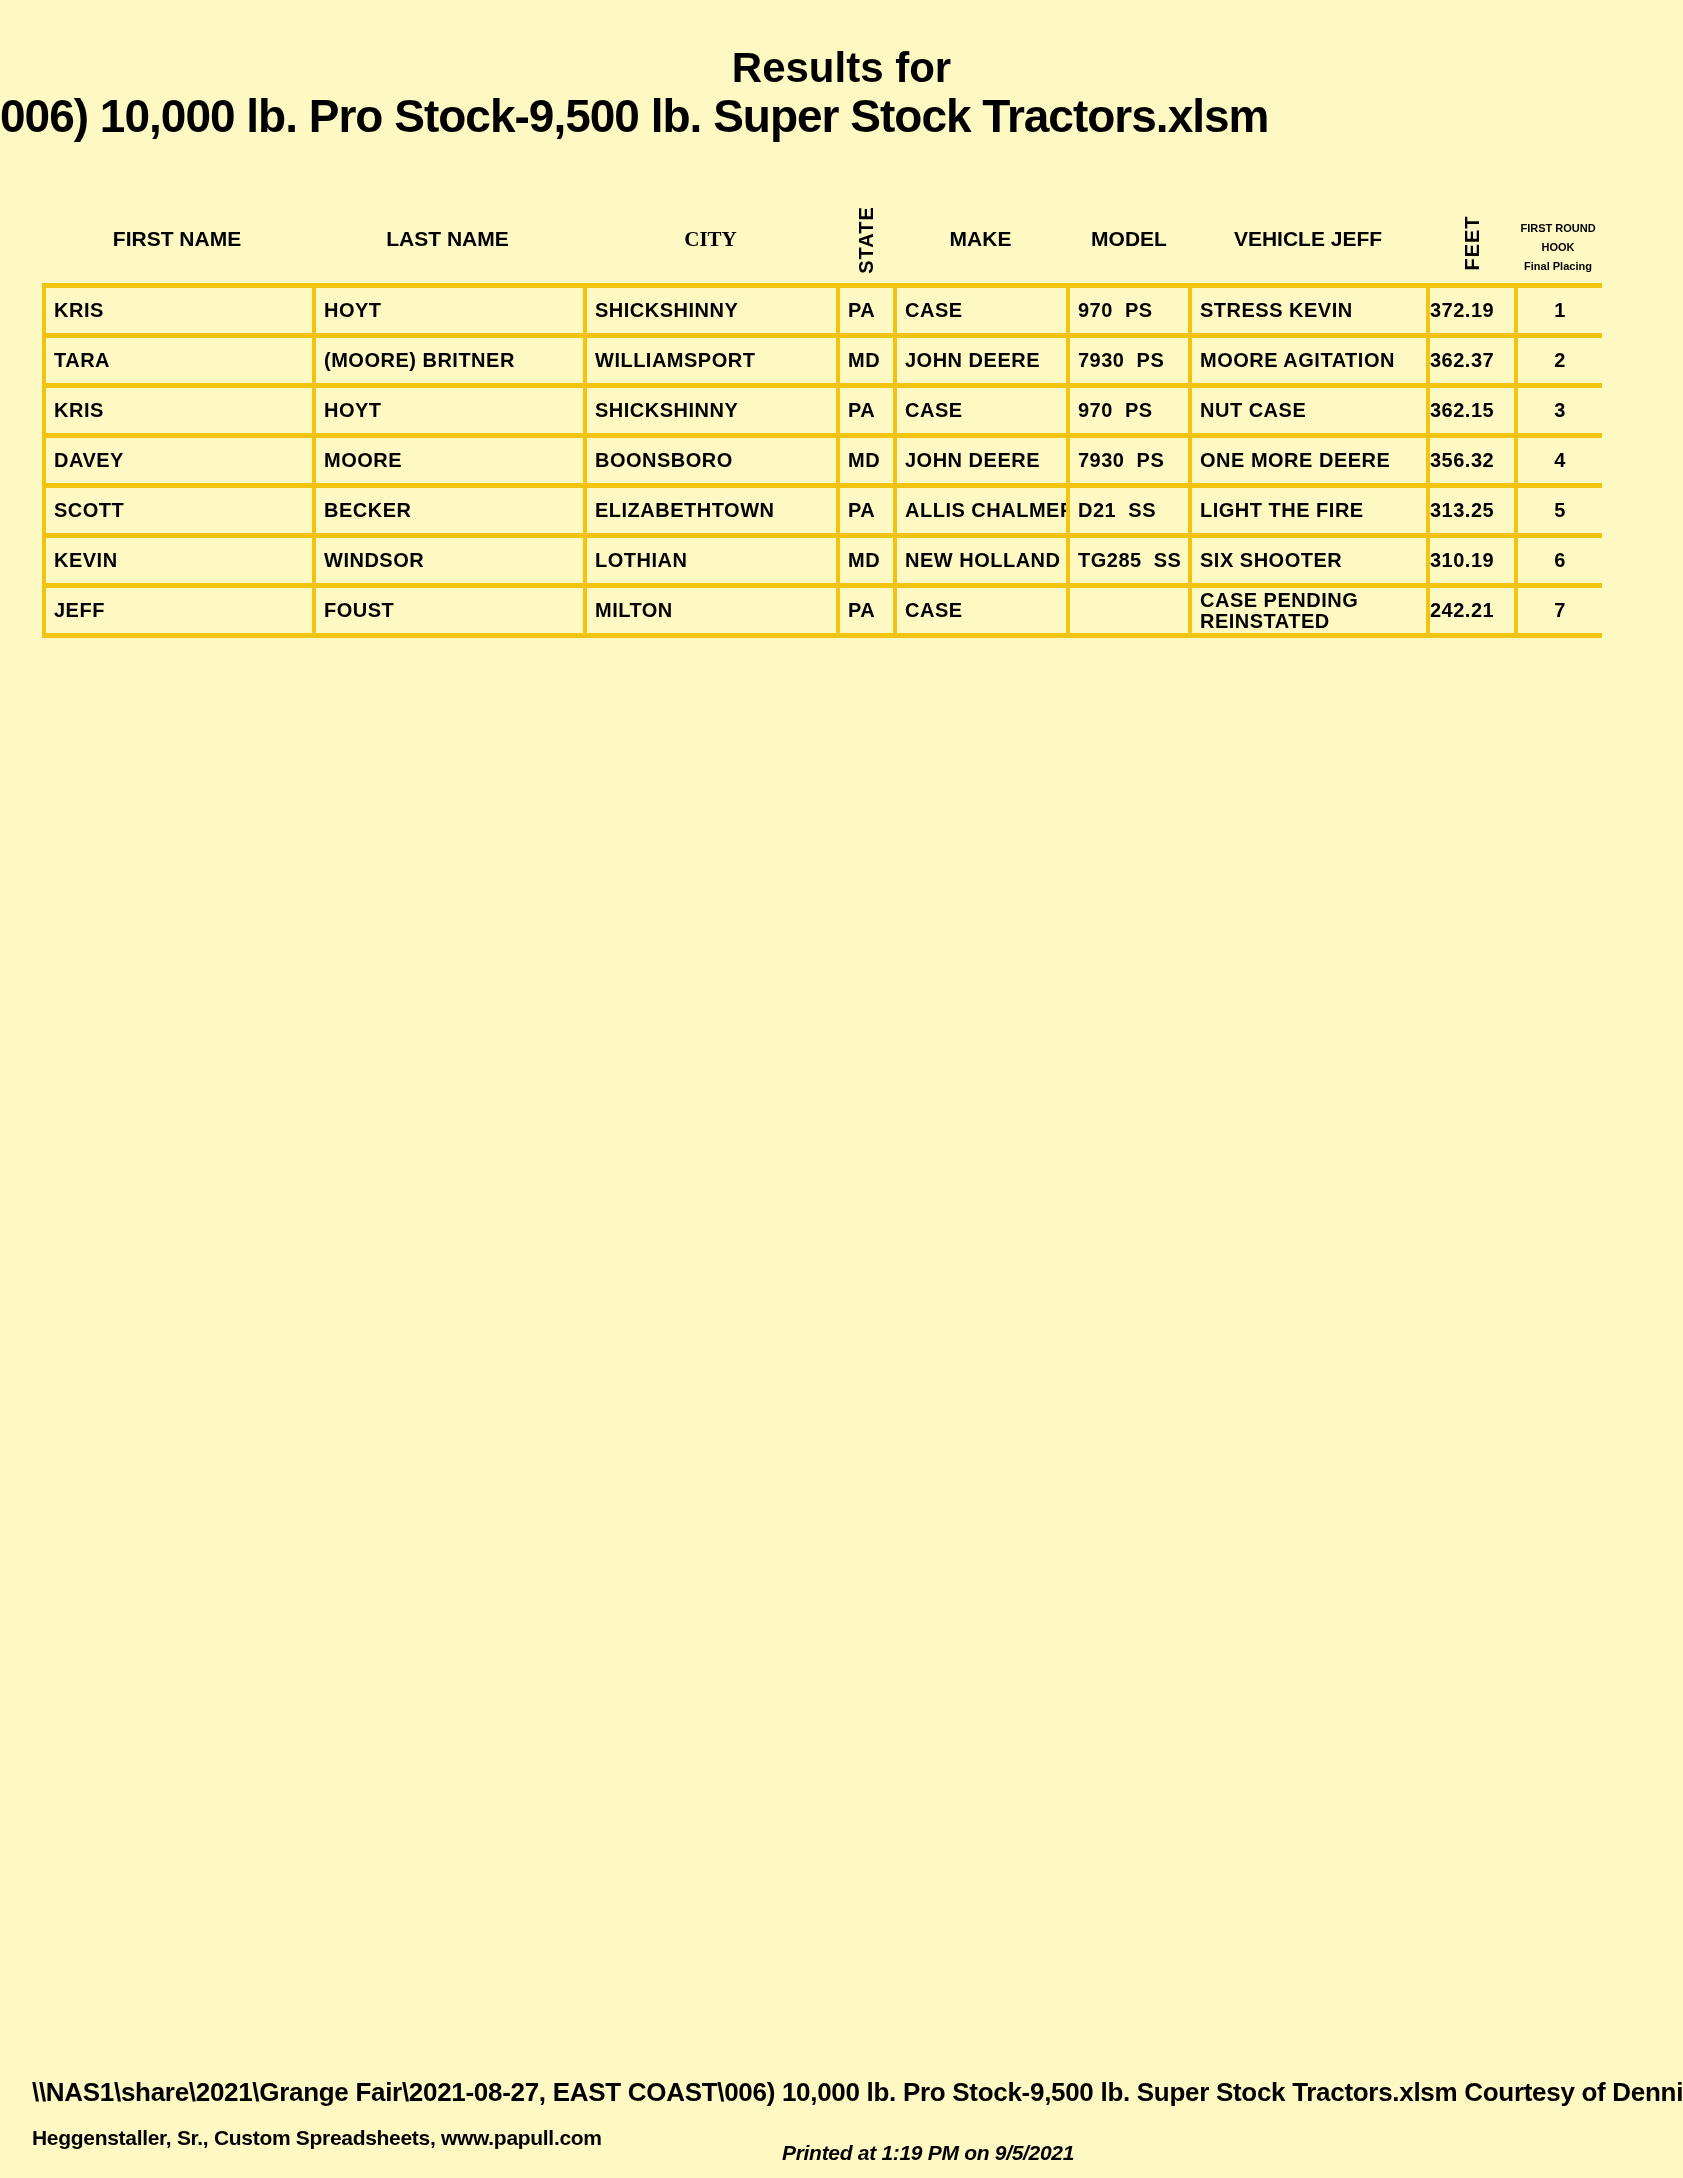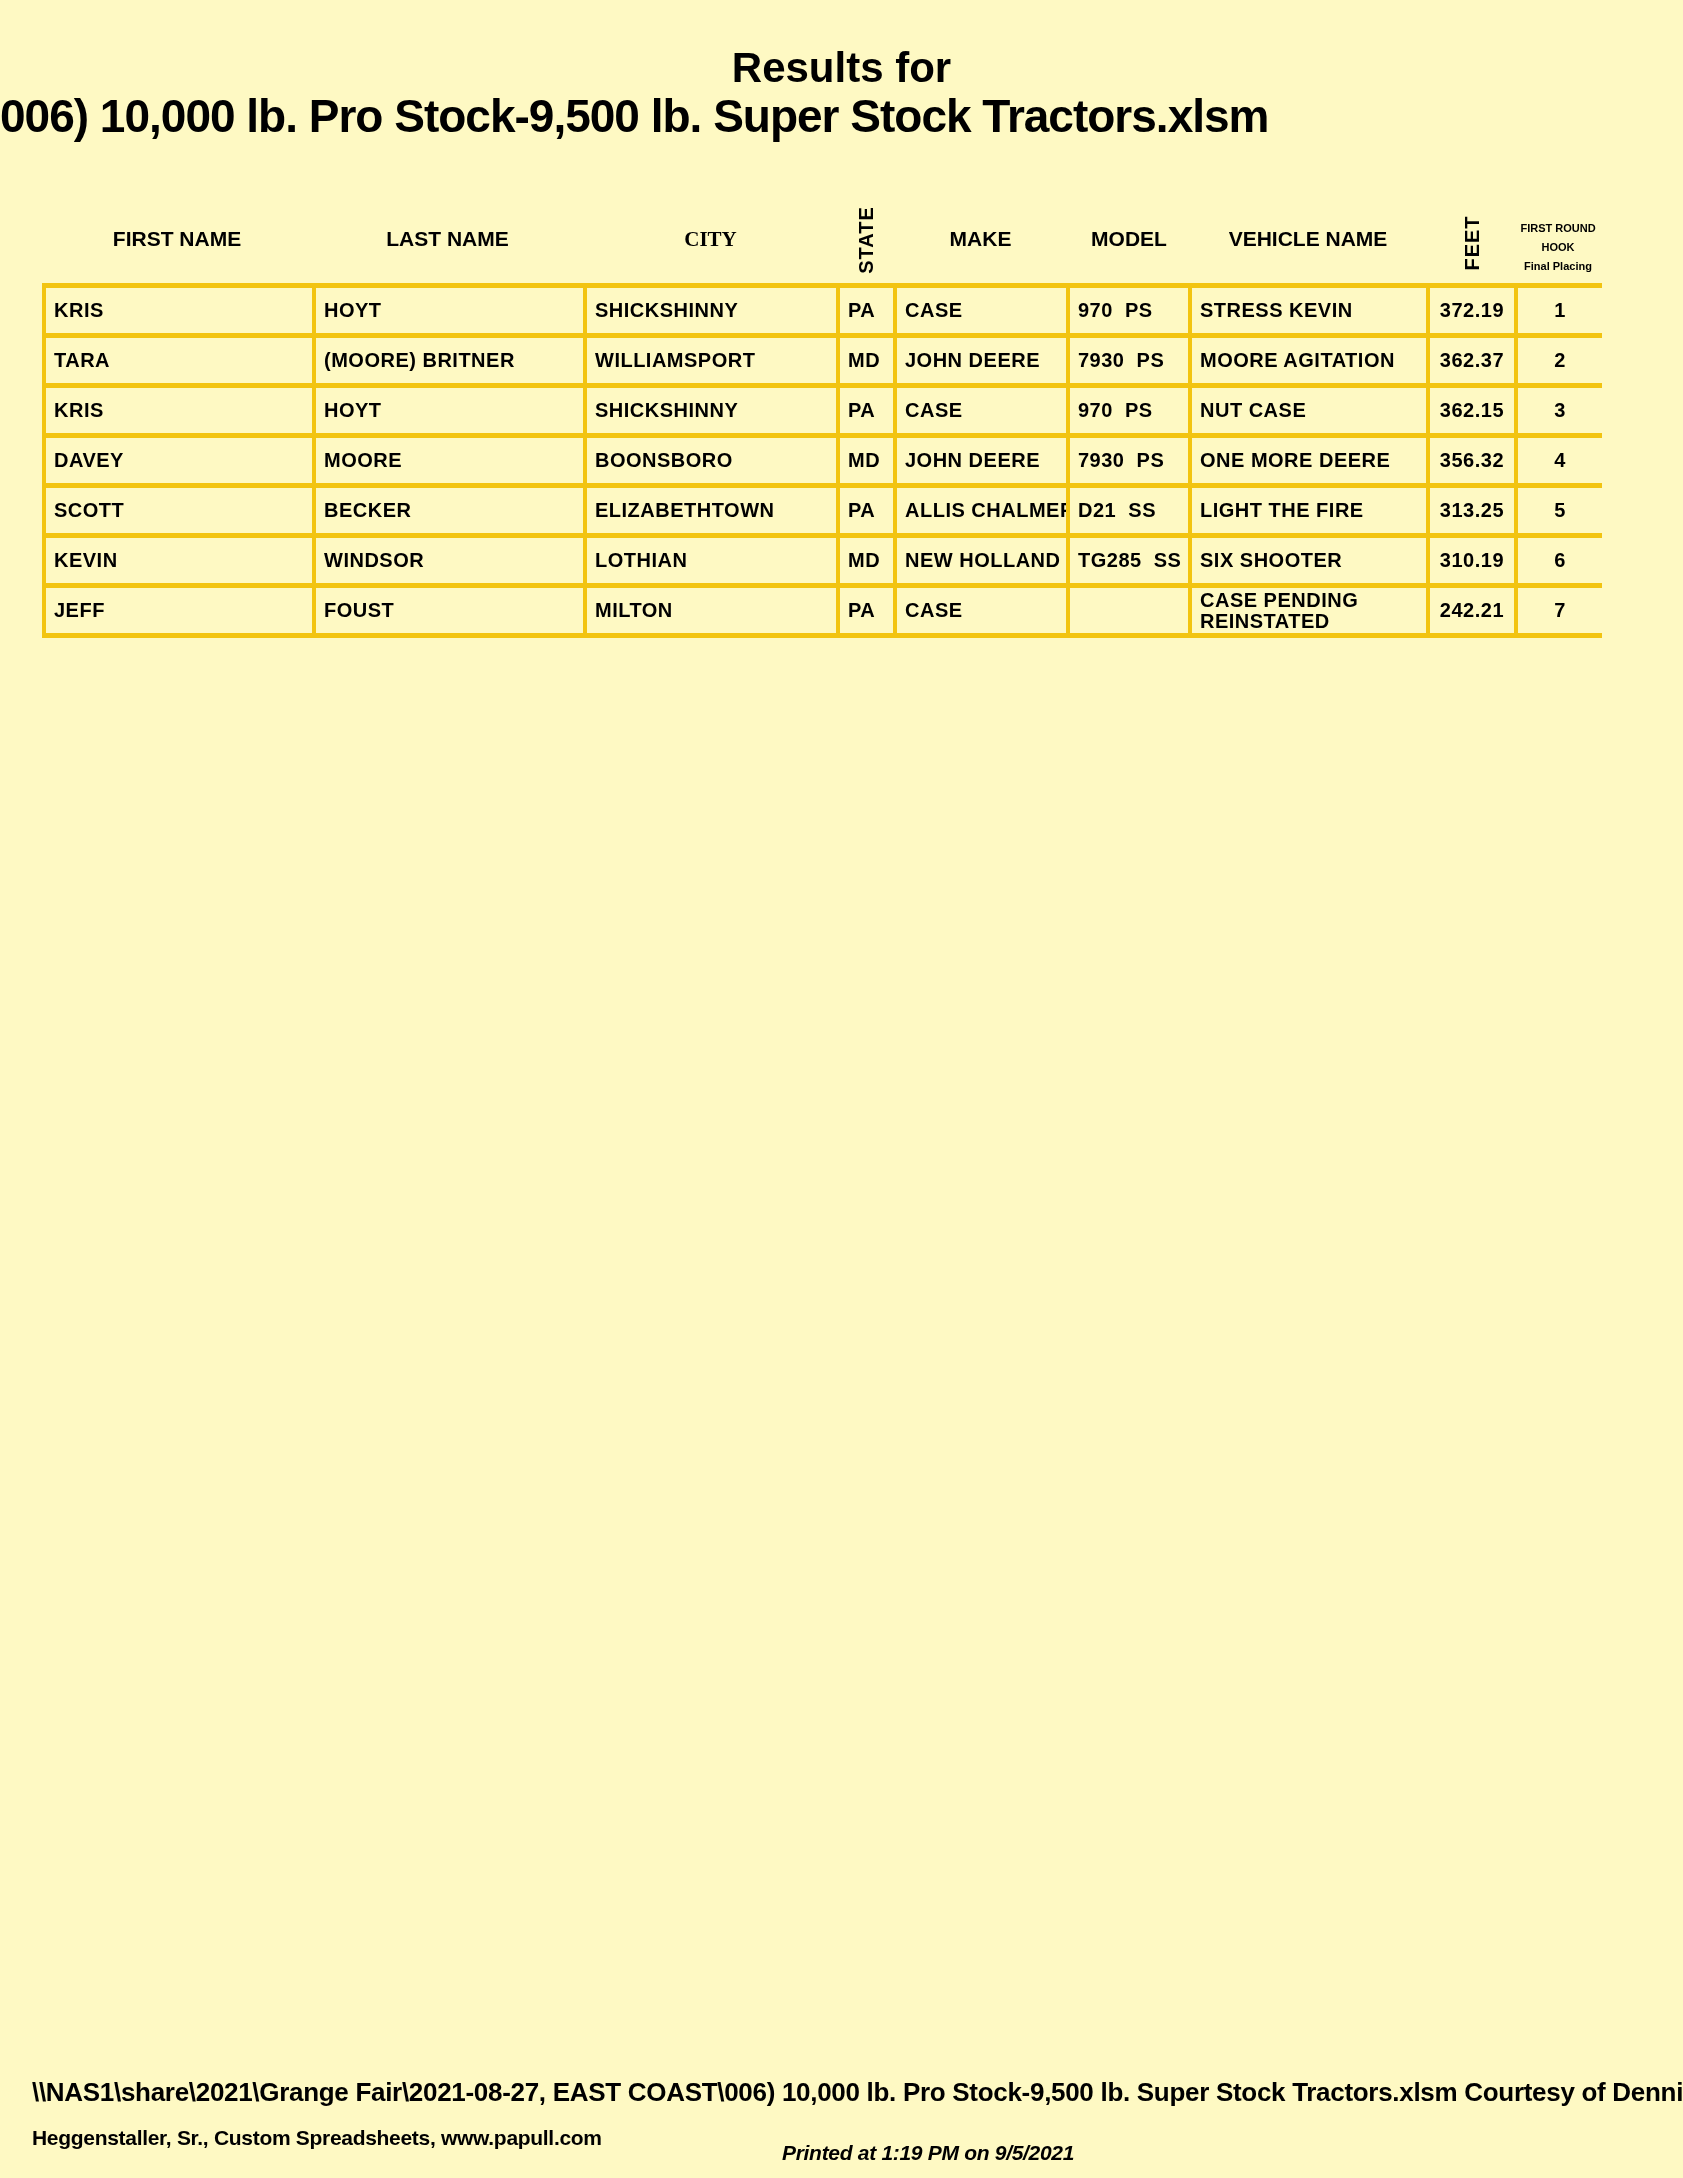--- a/index.html
+++ b/index.html
@@ -83,21 +83,21 @@
     height: 50px;
     vertical-align: middle;
     font-size: 20px;
     letter-spacing: 0.5px;
     line-height: 21px;
     padding: 0 0 0 8px;
     overflow: hidden;
   }
   table.results td.c4 { white-space: nowrap; }
   table.results td.c5 { white-space: pre; }
-  table.results td.c7 { text-align: right; padding: 0 10px 0 0; }
+  table.results td.c7 { padding: 0 10px 0 0; }
   table.results td.c8 { text-align: center; padding: 0; border-right: none; }
 
   
   .footer-line1 {
     position: absolute;
     left: 32px; top: 2077px; width: 1634px;
     font-size: 26px;
     letter-spacing: -0.3px;
     white-space: nowrap;
   }
@@ -122,21 +122,21 @@
   <div class="title2">006) 10,000 lb. Pro Stock-9,500 lb. Super Stock Tractors.xlsm</div>
 
   <div class="sheet">
 
     <div class="colhead" style="left:0; width:270px;">FIRST NAME</div>
     <div class="colhead" style="left:270px; width:271px;">LAST NAME</div>
     <div class="colhead" style="left:542px; width:253px;font-family:Liberation Serif, serif;">CITY</div>
     <div class="rothead" style="left:780px; top:228px; width:87px;">STATE</div>
     <div class="colhead" style="left:852px; width:173px;">MAKE</div>
     <div class="colhead" style="left:1026px; width:122px;">MODEL</div>
-    <div class="colhead" style="left:1147px; width:238px;">VEHICLE NAME</div>
+    <div class="colhead" style="left:1147px; width:238px;">VEHICLE JEFF</div>
     <div class="rothead" style="left:1394px; top:231px; width:71px;">FEET</div>
     <div class="place-head">
       <span class="ph-line">FIRST ROUND</span>
       <span class="ph-line">HOOK</span>
       <span class="ph-line">Final Placing</span>
     </div>
 
     <table class="results">
       <colgroup>
         <col style="width:270px">

